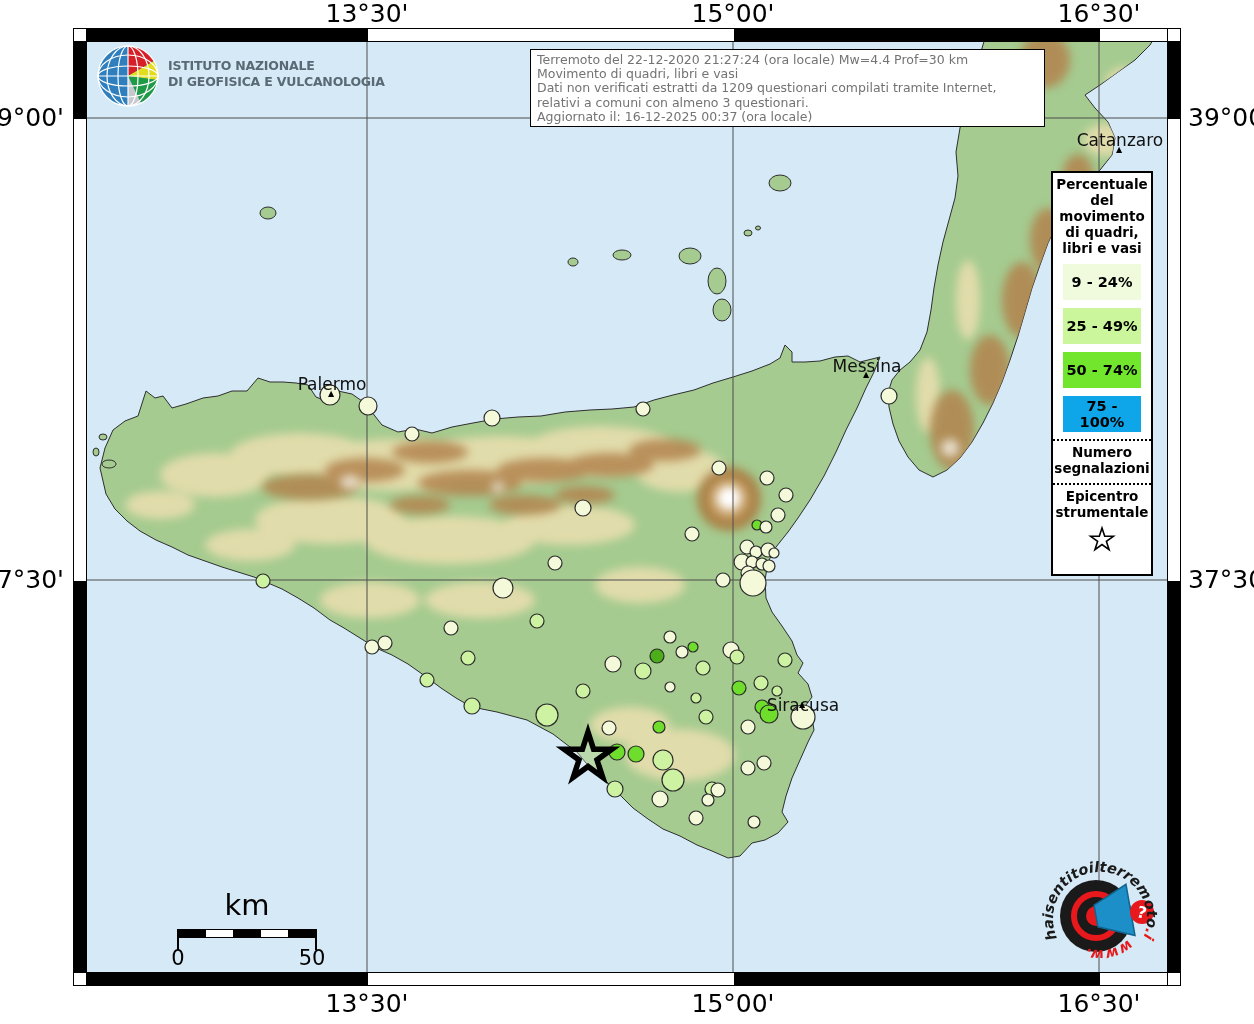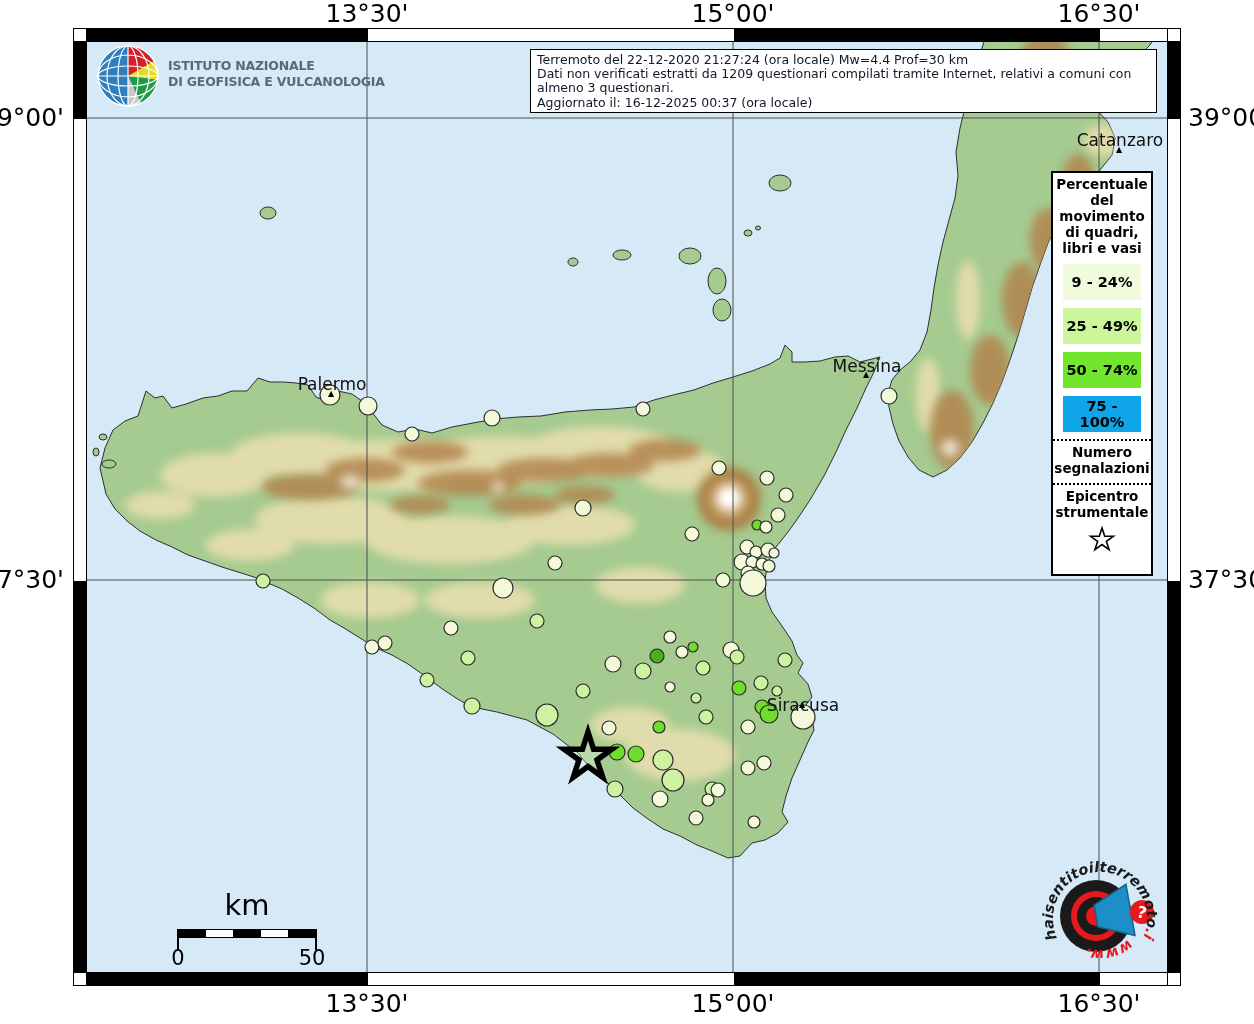--- a/index.html
+++ b/index.html
@@ -14,22 +14,22 @@
   .frame.left,.frame.right{top:28px;height:958px;width:14px;
      background:linear-gradient(180deg,#000 0 90px,#fff 90px 552px,#000 552px 958px);}
   .frame.left{left:73px;} .frame.right{left:1167px;}
   .corner{position:absolute;width:14px;height:14px;background:#fff;border:1px solid #000;box-sizing:border-box;}
   
   .axis-label{position:absolute;font-size:25px;color:#000;white-space:nowrap;line-height:26px;text-align:center;}
   .axis-label.top,.axis-label.bottom{transform:translateX(-50%);}
   .axis-label.left{transform:translateY(-50%);right:1190px;}
   .axis-label.right{transform:translateY(-50%);left:1188px;}
   
-  .info-box{position:absolute;left:530px;top:49px;width:627px;box-sizing:border-box;
-     background:#fff;border:1px solid #000;padding:3px 6px 2px 6px;font-size:12.5px;line-height:14.2px;color:#0f172a;}
+  .info-box{position:absolute;left:530px;top:49px;width:515px;box-sizing:border-box;
+     background:#fff;border:1px solid #000;padding:3px 6px 2px 6px;font-size:12.5px;line-height:14.2px;color:#737373;}
   
   .ingv{position:absolute;left:96px;top:44px;width:330px;height:64px;}
   .ingv-text{position:absolute;left:72px;top:14px;color:#5a6a74;font-weight:bold;
      font-size:12.5px;line-height:16px;letter-spacing:-0.2px;}
   
   .legend{position:absolute;left:1051px;top:171px;width:102px;box-sizing:border-box;
      background:#fff;border:2px solid #000;text-align:center;color:#000;padding-bottom:12px;}
   .leg-title{font-weight:bold;font-size:13.5px;line-height:16px;padding-top:3px;}
   .swatch{width:78px;height:36px;margin:8px auto 0 auto;display:flex;align-items:center;
      justify-content:center;font-size:14.5px;font-weight:bold;}
@@ -237,20 +237,21 @@
       <div class="city-label" style="left: 867px; top: 356px;">Messina</div>
       <div class="city-marker" style="left: 866px; top: 375px;">▲</div>
       <div class="city-label" style="left: 803px; top: 695px;">Siracusa</div>
       <div class="city-marker" style="left: 802px; top: 705px;">▲</div>
       <div class="city-label" style="left: 1120px; top: 130px;">Catanzaro</div>
       <div class="city-marker" style="left: 1119px; top: 150px;">▲</div>
     </div>
 
   <div class="info-box" id="info-box">
       <div>Terremoto del 22-12-2020 21:27:24 (ora locale) Mw=4.4 Prof=30 km</div>
+      <div>Movimento di quadri, libri e vasi</div>
       <div>Dati non verificati estratti da 1209 questionari compilati tramite Internet, relativi a comuni con almeno 3 questionari.</div>
       <div>Aggiornato il: 16-12-2025 00:37 (ora locale)</div>
     </div>
 
   <div class="ingv">
     <svg width="64" height="64" viewBox="0 0 64 64">
       <circle cx="32" cy="32" r="30" fill="#2f7fbe"></circle>
       <path d="M32,32 L32,2 A30,30 0 0 1 58,17 Z" fill="#d62027"></path>
       <path d="M32,32 L58,17 A30,30 0 0 1 61,36 Z" fill="#e2dd1e"></path>
       <path d="M32,32 L61,36 A30,30 0 0 1 45,59 Z" fill="#1f9b48"></path>

